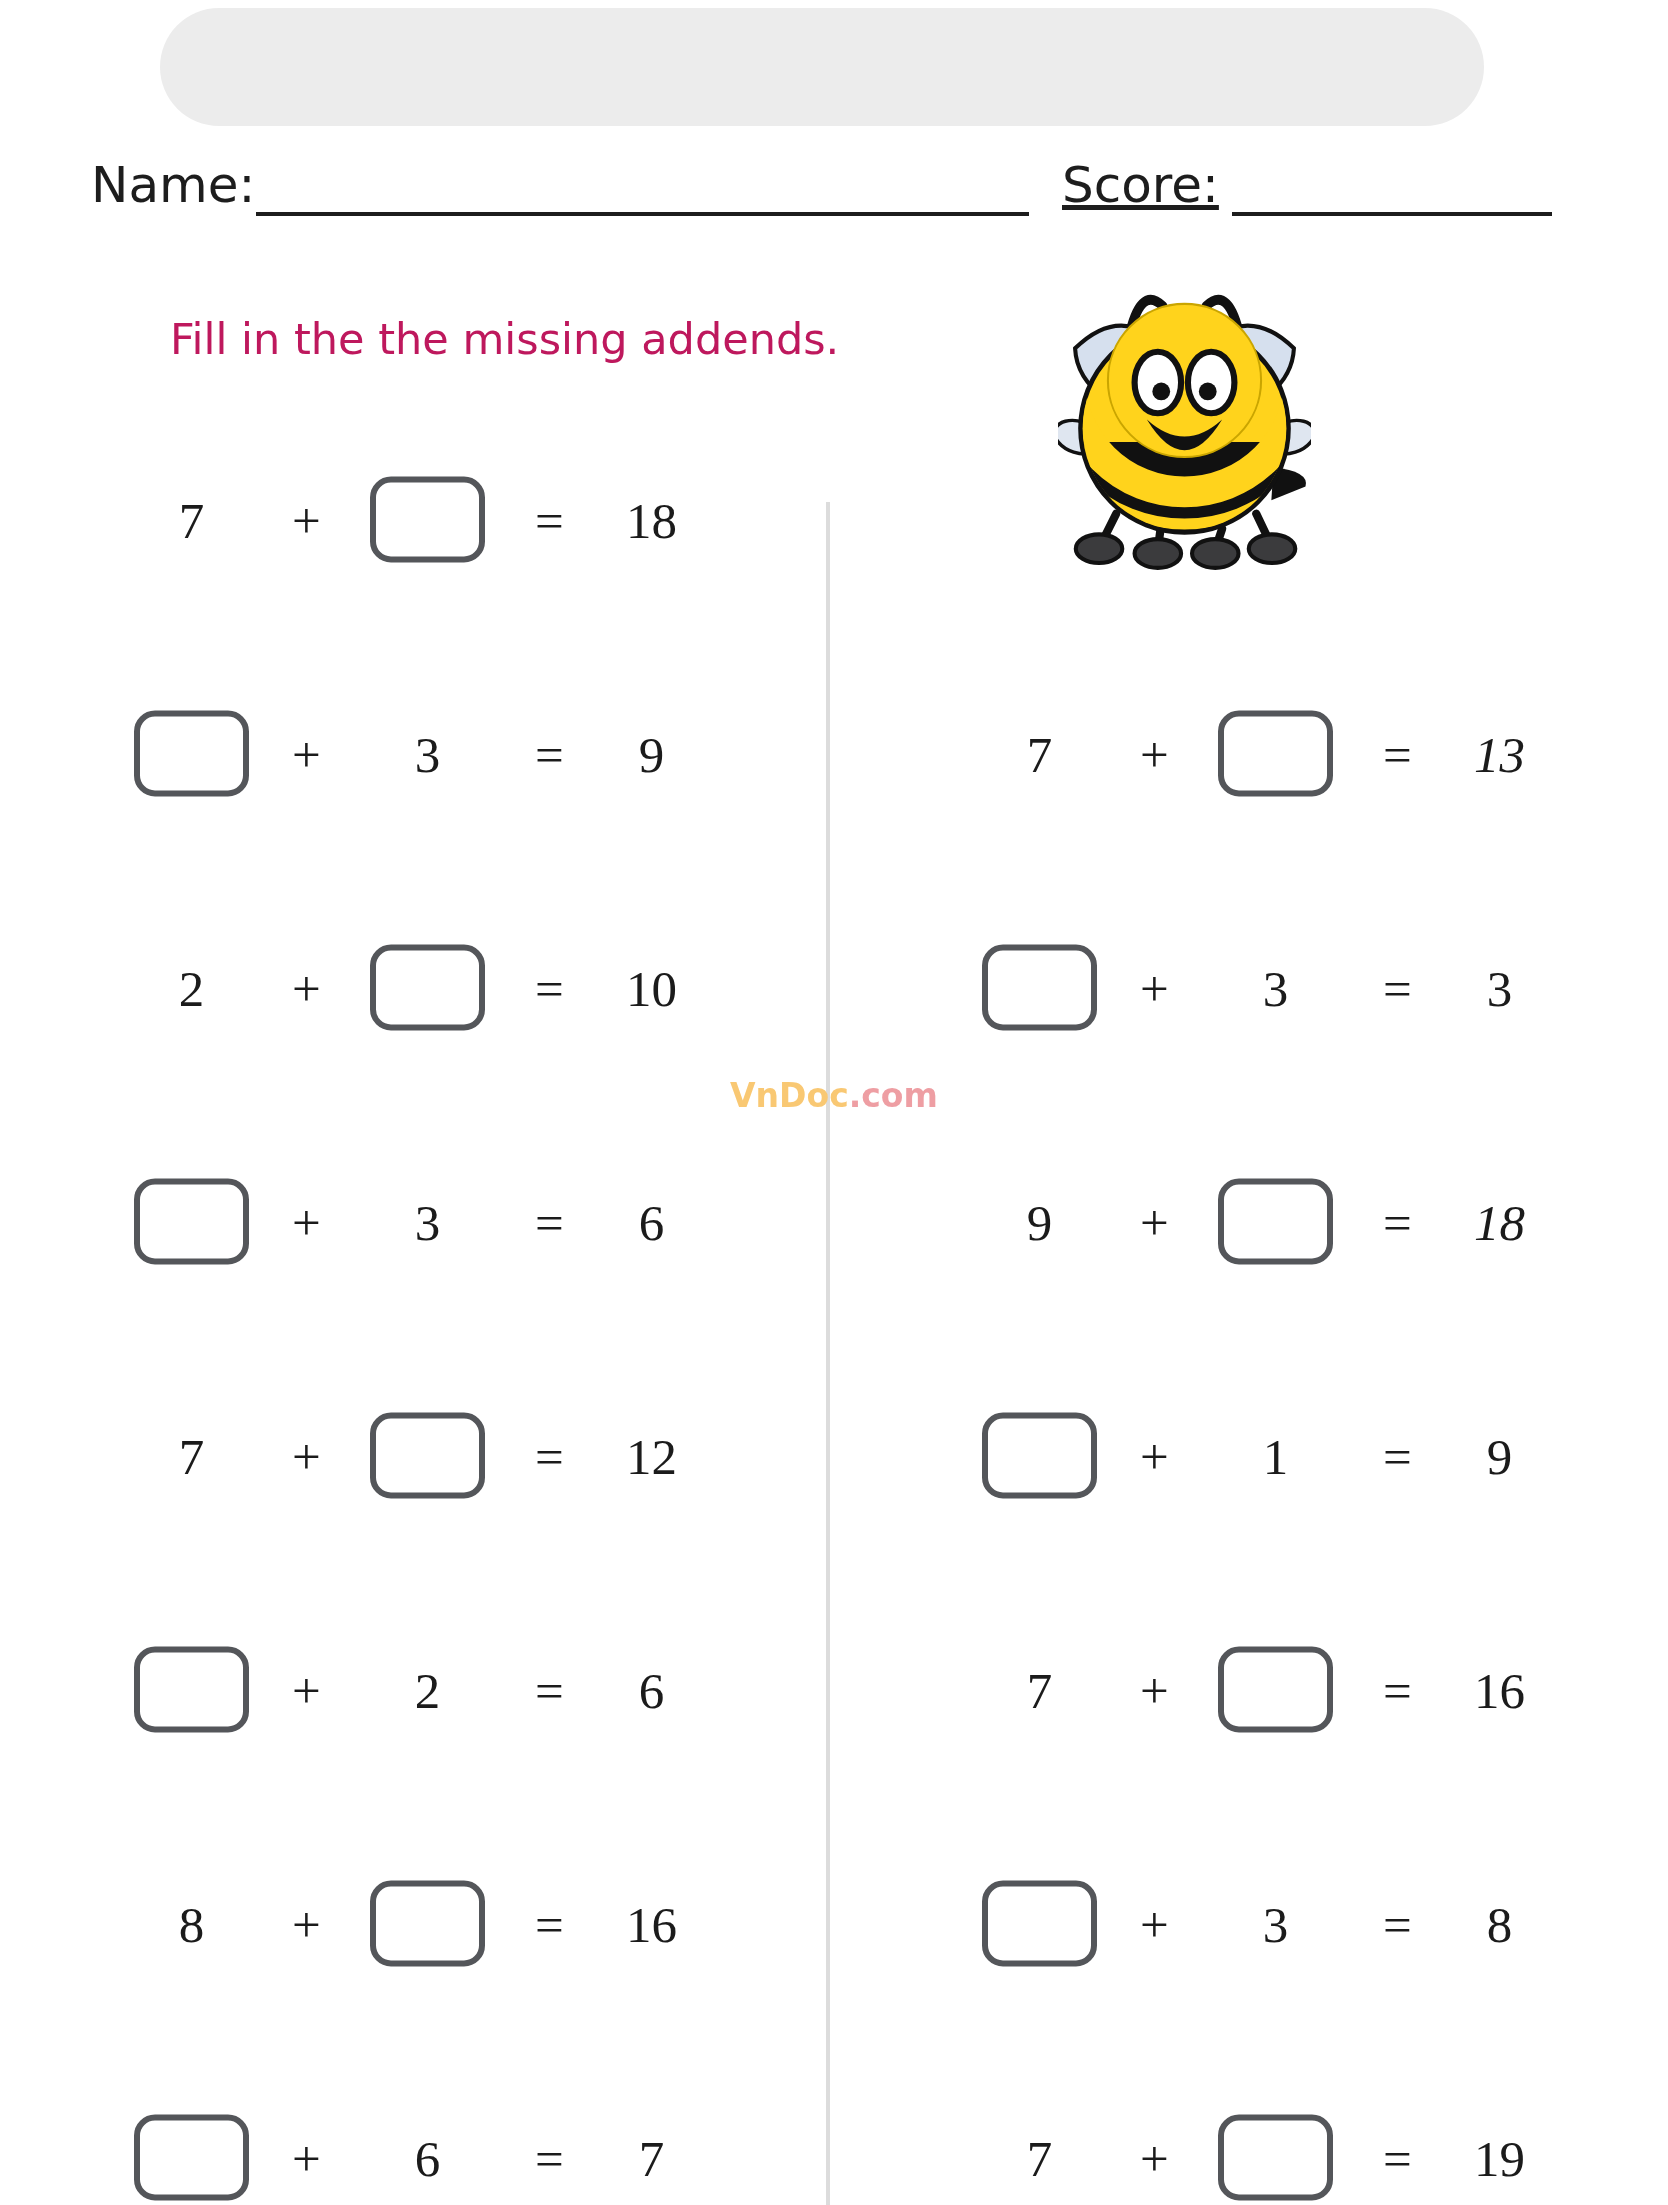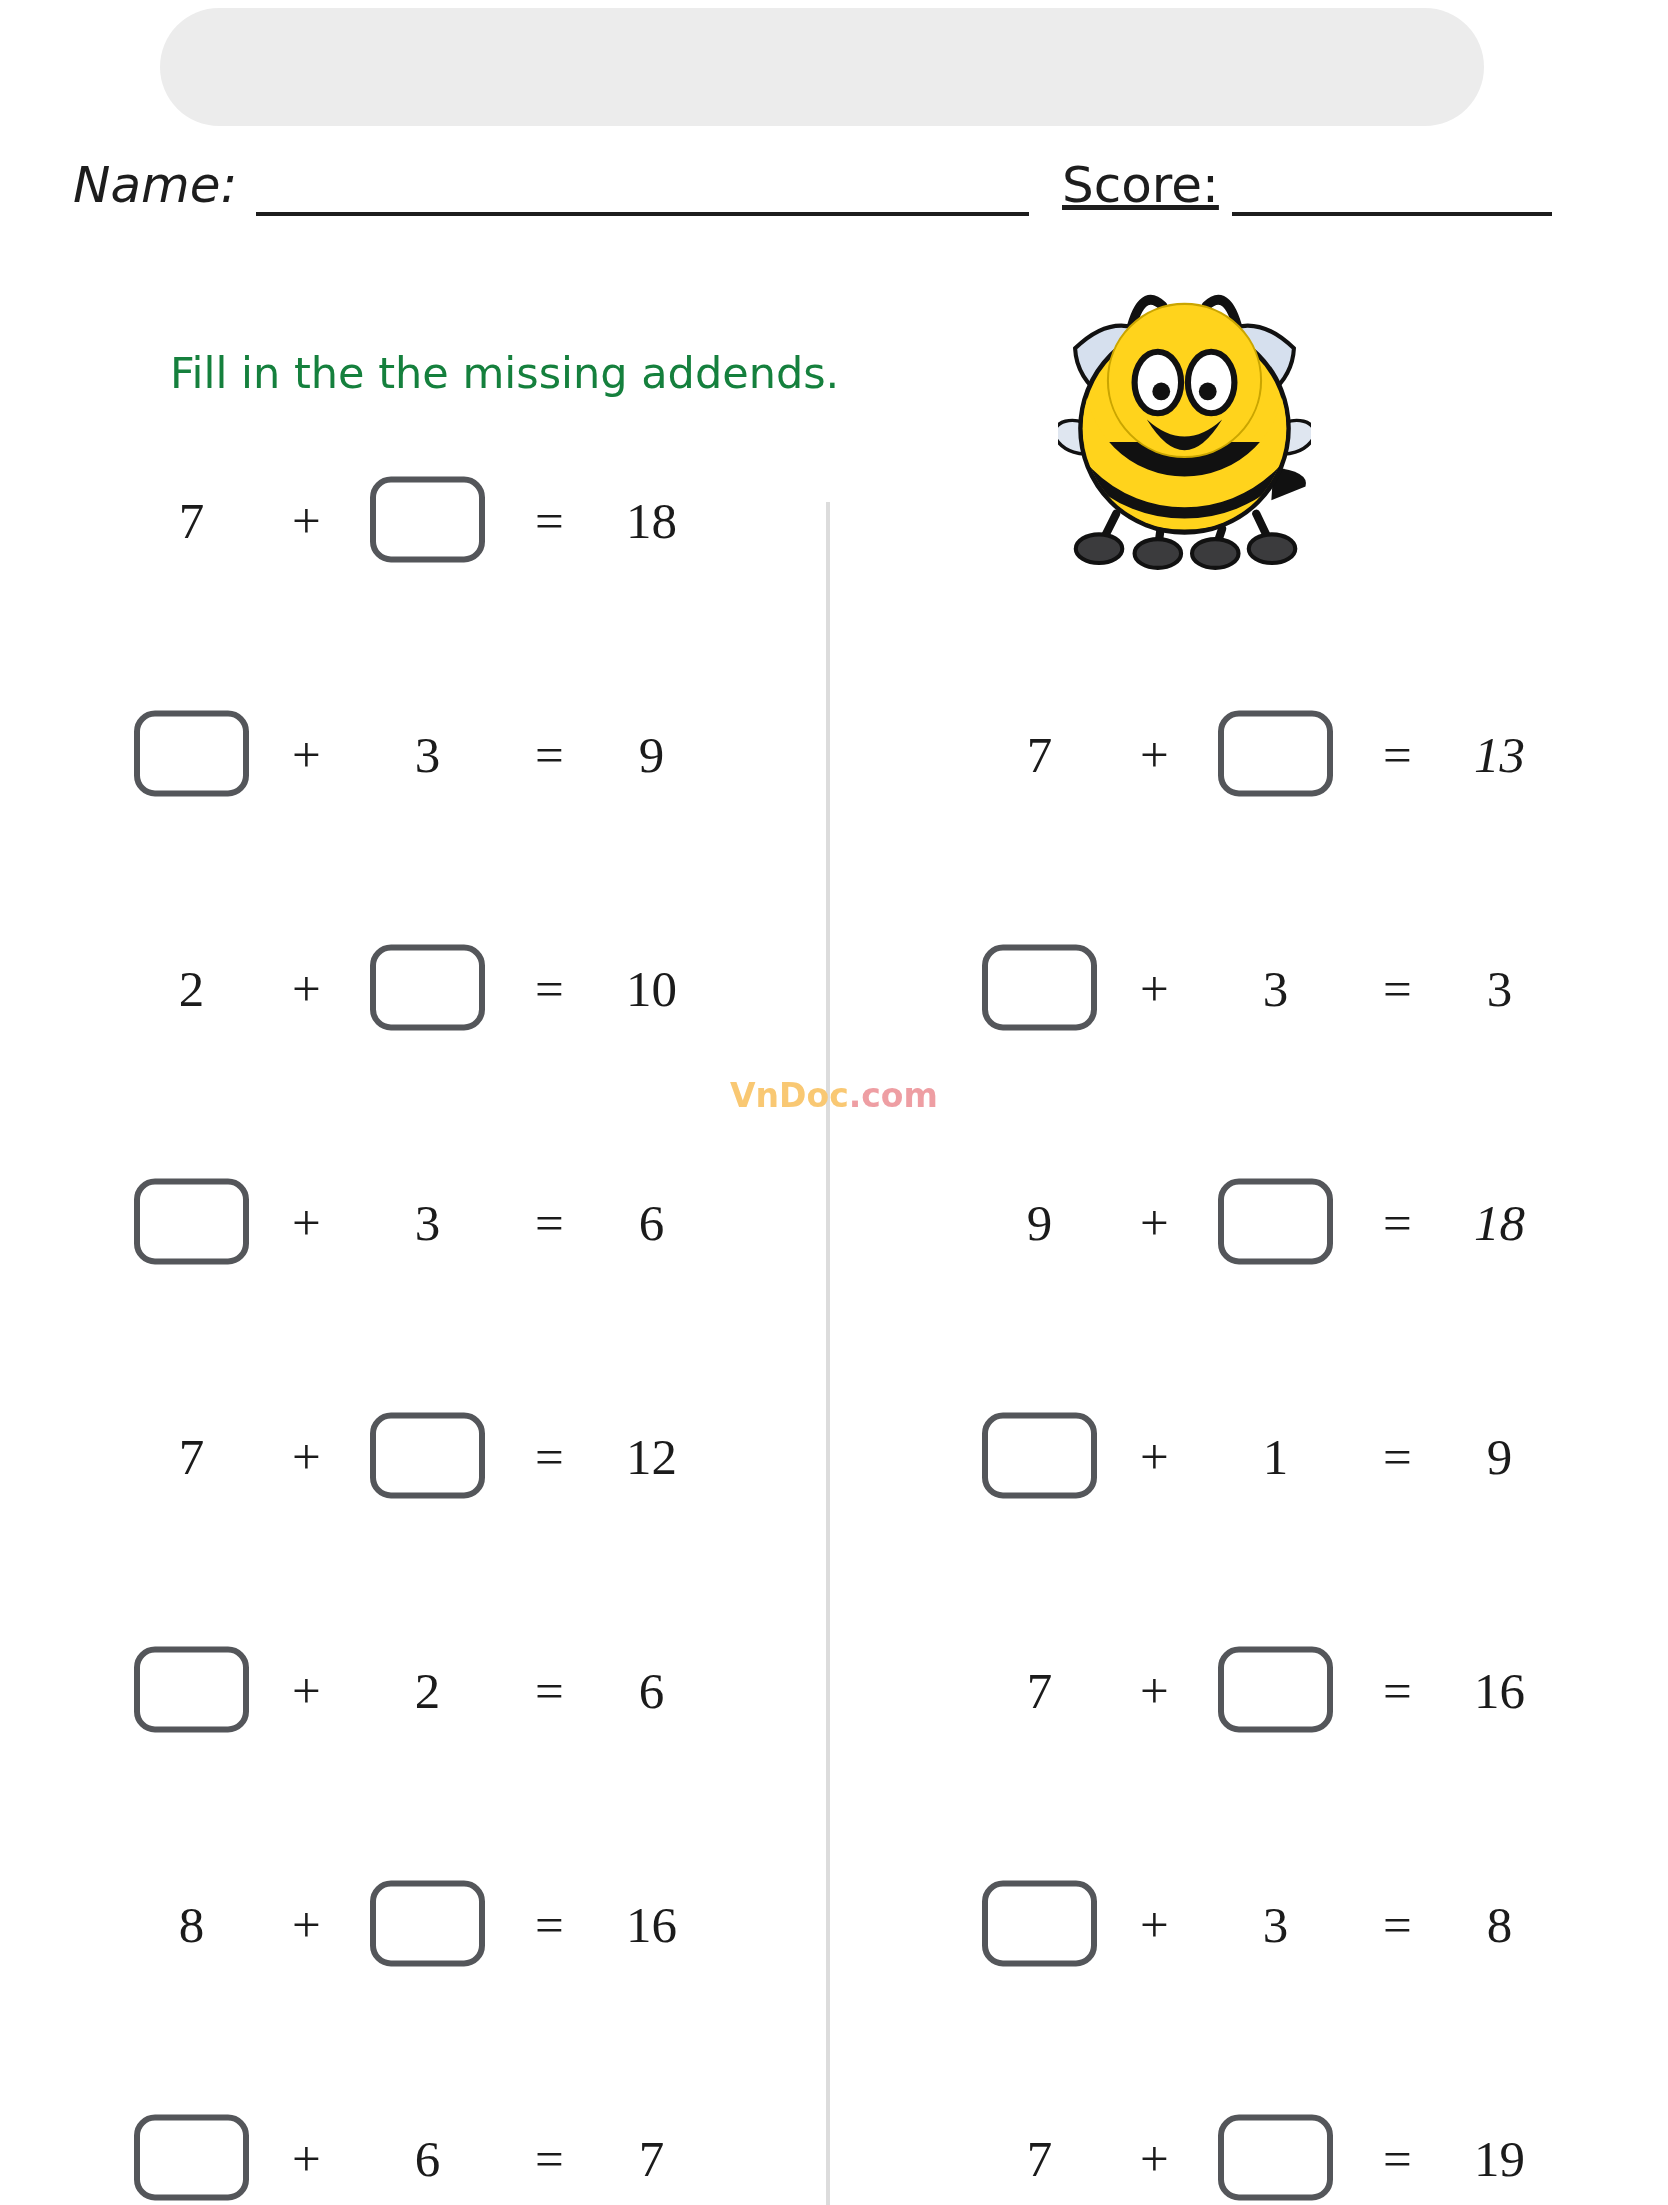--- a/index.html
+++ b/index.html
@@ -11,21 +11,21 @@
               background:var(--pill-bg,#ececec);border-radius:59px;}
   .page-title{position:absolute;left:160px;top:8.3px;width:1324px;height:118px;
               line-height:118px;text-align:center;font-size:56px;font-weight:600;
               letter-spacing:0.7px;color:#1d1d1d;}
 
   
   .label-lg{position:absolute;font-size:50px;font-weight:500;color:#1d1d1d;}
   .write-line{position:absolute;height:0;border-bottom:4.9px solid #1d1d1d;}
 
   
-  .instruction{position:absolute;left:170px;top:314px;font-size:43px;font-weight:500;color:#15803d;margin-top:34px;}
+  .instruction{position:absolute;left:170px;top:314px;font-size:43px;font-weight:500;color:#be185d;}
 
   
   .divider{position:absolute;left:826px;top:502px;width:3.5px;height:1703px;background:var(--divider,#dcdcdc);}
 
   
   .watermark{position:absolute;left:688px;top:1076px;width:292px;text-align:center;
              font-size:33px;font-weight:bold;letter-spacing:0;white-space:nowrap;z-index:5;}
   .wm-orange{color:var(--wm-orange,#f9c873);}
   .wm-pink{color:var(--wm-pink,#ee9ea3);}
 
@@ -42,21 +42,21 @@
   
   .bee{position:absolute;left:1058px;top:272px;width:253px;height:299px;}
 </style>
 </head>
 <body>
 
 <div id="page" style="--pill-bg: #ececec; --box-border: #54565a; --divider: #dcdcdc; --wm-orange: #f9c873; --wm-pink: #ee9ea3;">
 
   <div class="title-pill"></div>
 
-  <div class="label-lg" style="left:73px;top:156px;font-style:italic;">Name:</div>
+  <div class="label-lg" style="left:91px;top:156px;">Name:</div>
   <div class="write-line" style="left:256px;top:212px;width:773px;"></div>
   <div class="label-lg" style="left:1062px;top:156px;text-decoration:underline;">Score:</div>
   <div class="write-line" style="left:1232px;top:212px;width:320px;"></div>
 
   <div class="instruction">Fill in the the missing addends.</div>
 
   <svg class="bee" viewBox="0 0 370 430" aria-hidden="true">
 
     <path d="M103 95 Q120 14 153 46" fill="none" stroke="#111" stroke-width="14" stroke-linecap="round"></path>
     <path d="M267 95 Q250 14 217 46" fill="none" stroke="#111" stroke-width="14" stroke-linecap="round"></path>

